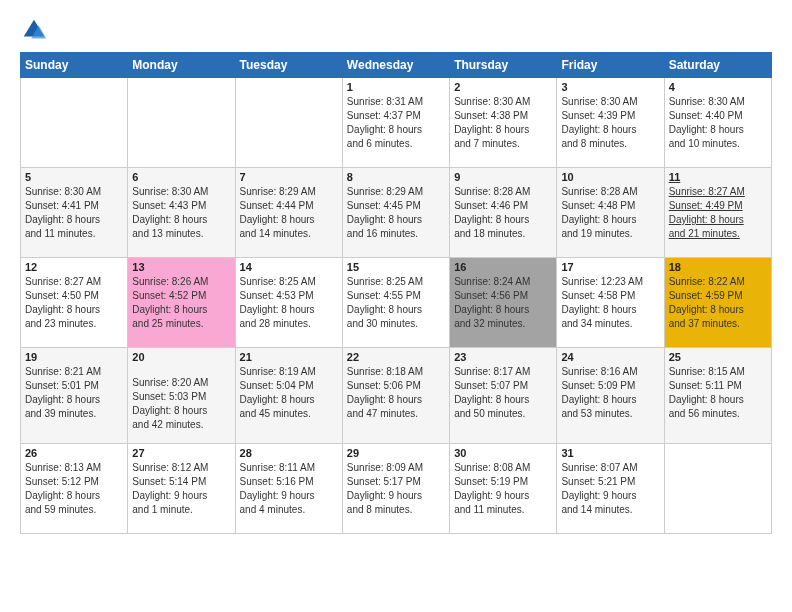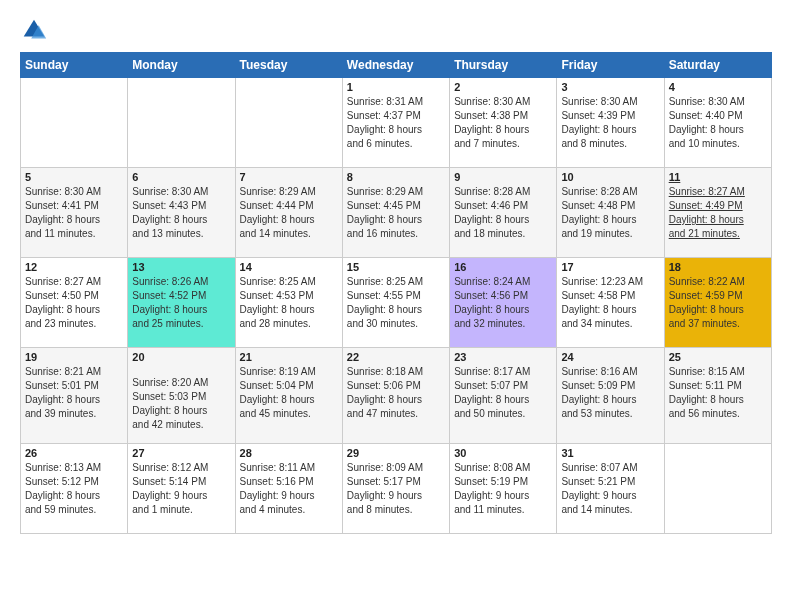--- a/index.html
+++ b/index.html
@@ -211,42 +211,42 @@
           </td>
         </tr>
         <tr>
           <td style="background: rgb(255, 255, 255);">
             <div class="day-number">12</div>
             <div class="day-info" style="white-space: pre-line;">Sunrise: 8:27 AM
 Sunset: 4:50 PM
 Daylight: 8 hours
 and 23 minutes.</div>
           </td>
-          <td style="background: #5eead4;">
+          <td style="background: #f9a8d4;">
             <div class="day-number">13</div>
             <div class="day-info" style="white-space: pre-line;">Sunrise: 8:26 AM
 Sunset: 4:52 PM
 Daylight: 8 hours
 and 25 minutes.</div>
           </td>
           <td style="background: rgb(255, 255, 255);">
             <div class="day-number">14</div>
             <div class="day-info" style="white-space: pre-line;">Sunrise: 8:25 AM
 Sunset: 4:53 PM
 Daylight: 8 hours
 and 28 minutes.</div>
           </td>
           <td style="background: rgb(255, 255, 255);">
             <div class="day-number">15</div>
             <div class="day-info" style="white-space: pre-line;">Sunrise: 8:25 AM
 Sunset: 4:55 PM
 Daylight: 8 hours
 and 30 minutes.</div>
           </td>
-          <td style="background: #c4b5fd;">
+          <td style="background: #a3a3a3;">
             <div class="day-number">16</div>
             <div class="day-info" style="white-space: pre-line;">Sunrise: 8:24 AM
 Sunset: 4:56 PM
 Daylight: 8 hours
 and 32 minutes.</div>
           </td>
           <td style="background: rgb(255, 255, 255); margin-top: 40px;">
             <div class="day-number">17</div>
             <div class="day-info" style="white-space: pre-line;">Sunrise: 12:23 AM
 Sunset: 4:58 PM

